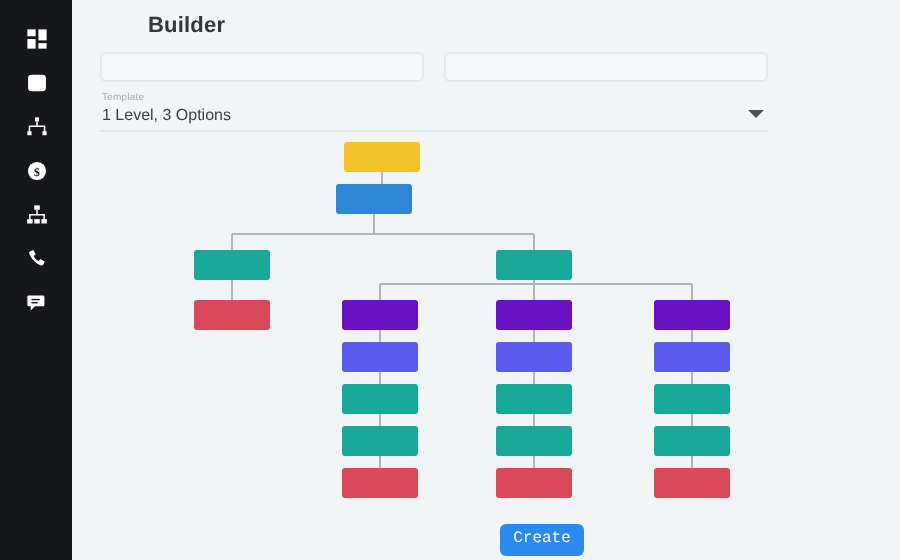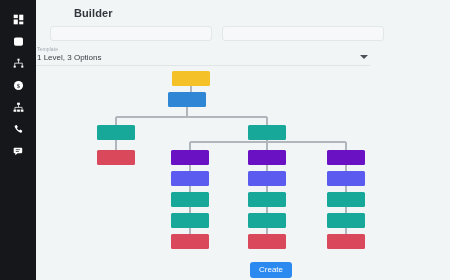--- a/index.html
+++ b/index.html
@@ -80,21 +80,21 @@
     color: #8d969c;
     padding: 0 5px;
     line-height: 13px;
     outline: none;
     font-family: "Liberation Sans", sans-serif;
   }
 
   
   .select-wrap {
     position: absolute;
-    left: 0;
+    left: 14px;
     top: 46px;
     width: 334px;
     height: 20px;
     border-bottom: 1px solid #e0e5e8;
     box-sizing: border-box;
     text-decoration: underline;
   }
   .select-label {
     position: absolute;
     left: 1px;
@@ -136,21 +136,21 @@
     position: absolute;
     left: 214px;
     top: 262px;
     width: 42px;
     height: 16px;
     background: #2a8af0;
     border: none;
     border-radius: 3px;
     color: #ffffff;
     font-size: 8px;
-    font-family: Liberation Sans, sans-serif;
+    font-family: Liberation Mono, monospace;
     cursor: pointer;
     padding: 0;
     line-height: 16px;
     text-align: center;
   }
 </style>
 </head>
 <body>
 
 <div id="app">

